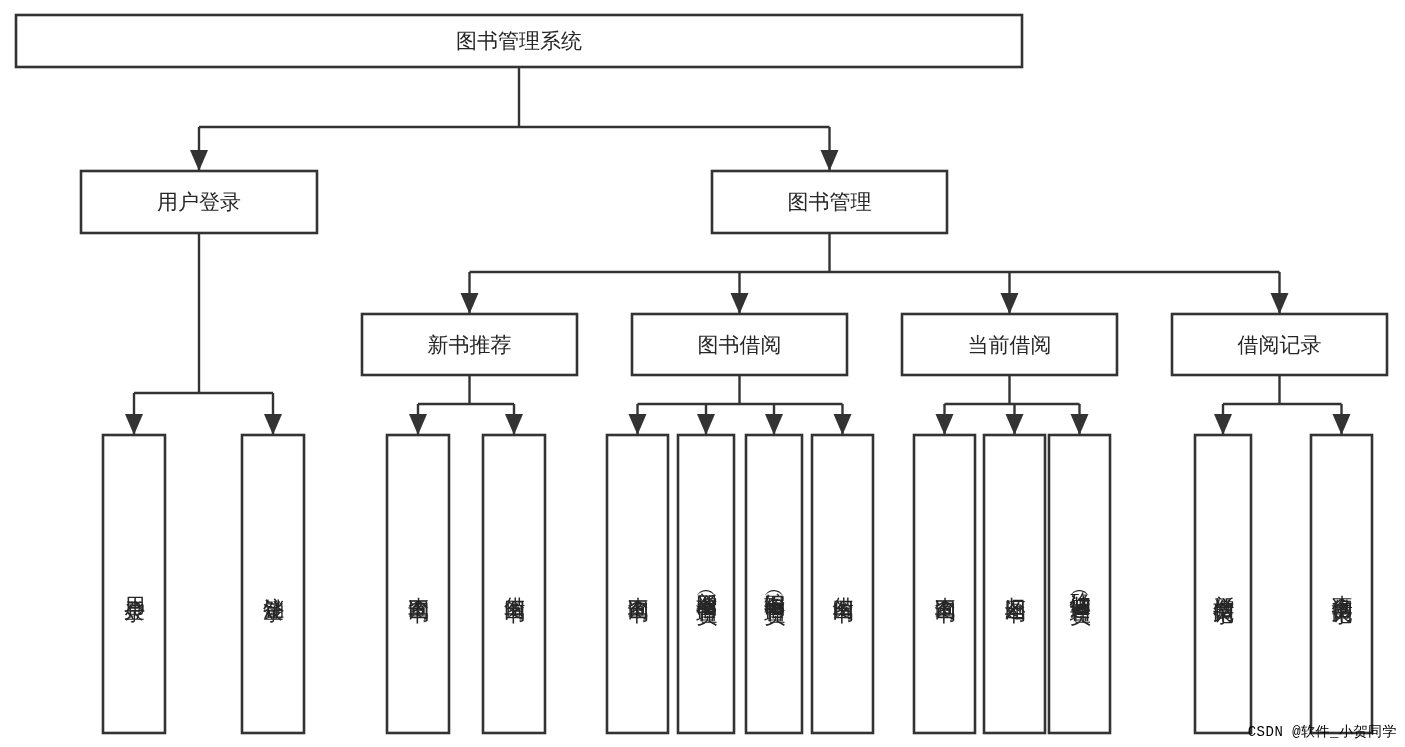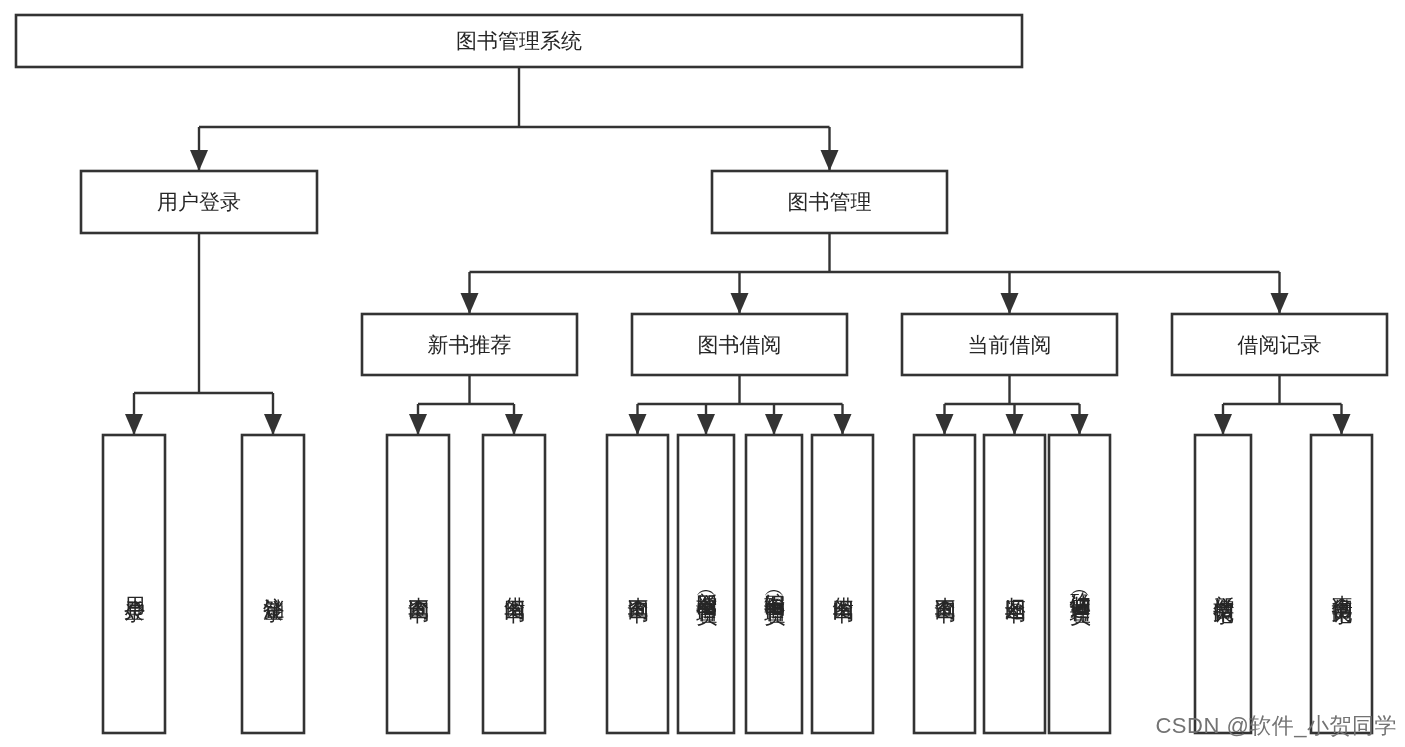--- a/index.html
+++ b/index.html
@@ -65,23 +65,23 @@
   .vlabel-wrap {
     position: absolute;
     display: flex;
     align-items: center;
     justify-content: center;
   }
   .watermark {
     position: absolute;
     right: 8px;
     bottom: 6px;
-    font-family: Liberation Sans, sans-serif;
-    font-size: 22px;
-    color: #737373;
+    font-family: Liberation Mono, monospace;
+    font-size: 14px;
+    color: #000000;
     white-space: nowrap;
     letter-spacing: 0.5px;
   }
 </style>
 </head>
 <body>
 
 <div id="diagram-root">
 
   <svg class="diagram-canvas" viewBox="0 0 1405 747">

